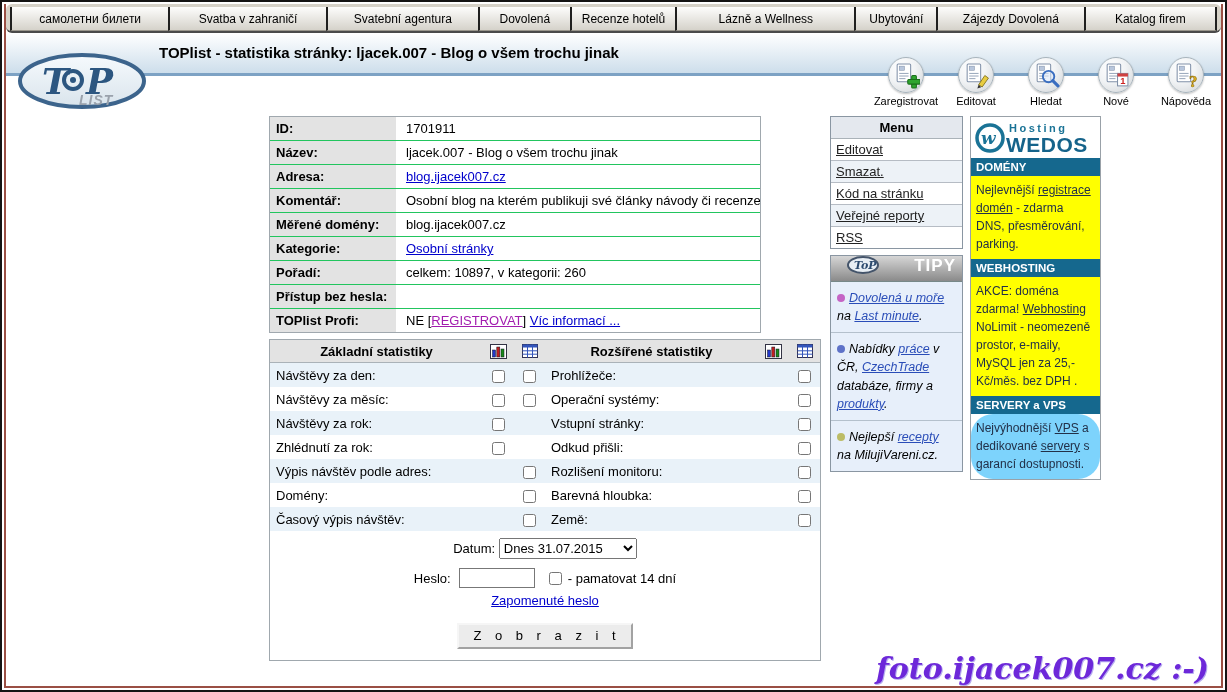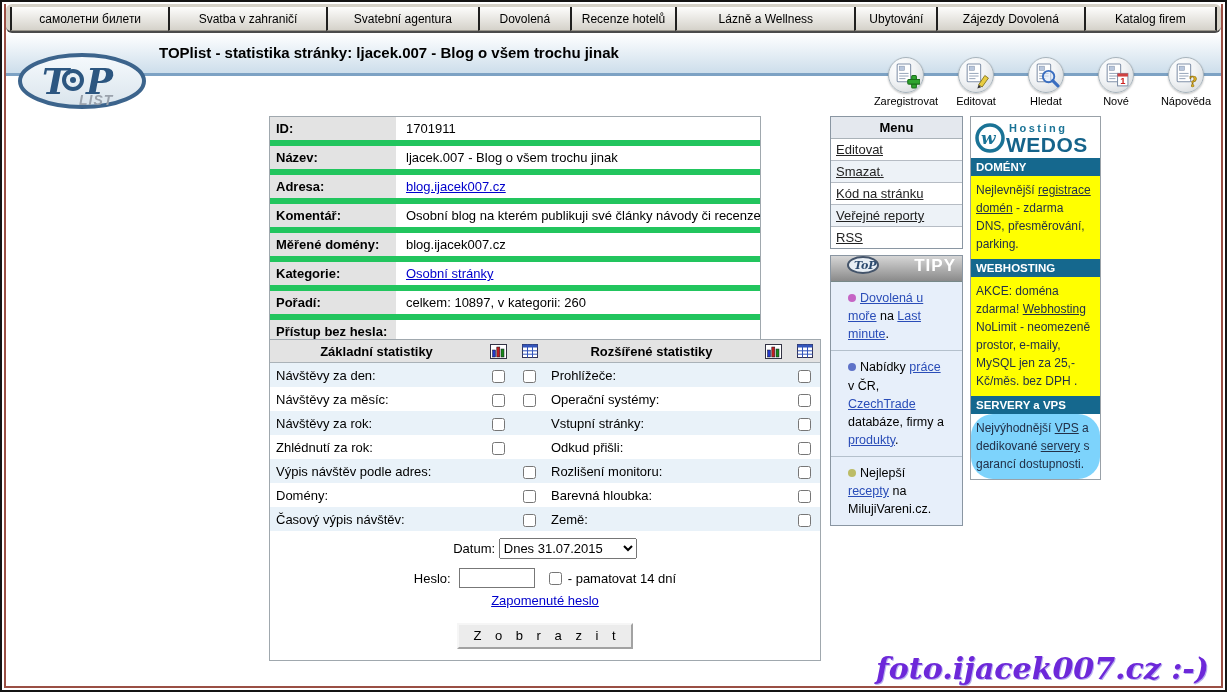--- a/index.html
+++ b/index.html
@@ -41,29 +41,29 @@
   .tool{ width:70px; text-align:center; cursor:pointer; }
   .tool-circle{
     width:36px; height:36px; border-radius:50%; margin:0 auto;
     background:radial-gradient(circle at 35% 30%, #ffffff 0%, #f1f3f5 45%, #cfd3d6 100%);
     border:1px solid #a8b4bc; box-shadow:0 1px 2px rgba(0,0,0,.25);
     display:flex; align-items:center; justify-content:center;
   }
   .tool-label{ font-size:11px; margin-top:2px; color:#000; }
   
   .info-table{ position:absolute; left:267px; top:114px; width:492px; border:1px solid #a0a8ae; background:#fff; }
-  .info-row{ display:flex; border-bottom:6px solid #22c55e; }
+  .info-row{ display:flex; border-bottom:1px solid #22c55e; }
   .info-row:last-child{ border-bottom:none; }
   .info-label{
     width:128px; background:#e3e3e3; font-weight:bold; font-size:13px;
     padding:4px 4px 3px 6px; border-right:2px solid #fff; line-height:16px;
   }
   .info-value{ flex:1; font-size:13px; padding:4px 4px 3px 8px; line-height:16px; white-space:nowrap; overflow:hidden; }
   a.link-blue{ color:#0000cc; text-decoration:underline; cursor:pointer; }
-  a.link-red{ color:#0f172a; text-decoration:underline; cursor:pointer; }
+  a.link-red{ color:#a21caf; text-decoration:underline; cursor:pointer; }
   
   .stats-box{ position:absolute; left:267px; top:337px; width:552px; border:1px solid #a0a8ae; background:#fff; }
   .stats-header{ display:flex; align-items:center; height:23px; background:#e3e3e3; border-bottom:1px solid #aab2b8; font-size:13px; font-weight:bold; }
   .c-lab{ width:213px; text-align:center; }
   .c-ico{ width:31px; text-align:center; line-height:0; }
   .stats-row{ display:flex; align-items:center; height:24px; font-size:13px; }
   .stats-row.alt{ background:#e9f2f9; }
   .s-label{ width:213px; padding-left:6px; white-space:nowrap; overflow:hidden; }
   .s-cb{ width:31px; text-align:center; }
   .s-cb input{ width:13px; height:13px; margin:0; vertical-align:middle; cursor:pointer; }
@@ -84,21 +84,21 @@
   .menu-box{ position:absolute; left:828px; top:114px; width:133px; border:1px solid #8a96a2; background:#fff; font-size:13px; }
   .menu-title{ text-align:center; font-weight:bold; background:#e4e8ee; border-bottom:1px solid #aab2b8; padding:3px 0; }
   .menu-item{ padding:3px 5px; border-bottom:1px solid #b6bcc4; cursor:pointer; }
   .menu-item:last-child{ border-bottom:none; }
   .menu-item.alt{ background:#edf2f7; }
   .menu-item a{ color:#222; text-decoration:underline; }
   
   .tips-box{ position:absolute; left:828px; top:253px; width:133px; border:1px solid #8a96a2; background:#e7effa; }
   .tips-header{ height:26px; background:linear-gradient(#d6d6d6,#8a8a8a); border-bottom:1px solid #788; display:flex; align-items:flex-start; padding:0 6px 0 16px; }
   .tips-title{ flex:1; text-align:right; color:#fff; font-weight:bold; font-size:17px; letter-spacing:1px; }
-  .tip-item{ padding:7px 17px; font-size:12.5px; line-height:1.45; }
+  .tip-item{ padding:7px 6px; font-size:12.5px; line-height:1.45;font-style:italic; }
   .tip-item + .tip-item{ border-top:1px solid #b4c0cc; }
   .bullet{ display:inline-block; width:8px; height:8px; border-radius:50%; margin-right:4px; }
   a.tip-link{ color:#2a4db8; text-decoration:underline; cursor:pointer; }
   
   .ad-box{ position:absolute; left:968px; top:114px; width:131px; border:1px solid #99a1a8; background:#fff; }
   .ad-logo{ padding:3px 2px 2px 2px; line-height:0; }
   .ad-head{ background:#15688e; color:#fff; font-weight:bold; font-size:11.5px; padding:3px 5px; }
   .ad-body{ background:#ffff00; color:#223048; font-size:12px; line-height:1.5; padding:5px 5px 6px 5px; }
   .ad-body a{ color:#223048; text-decoration:underline; cursor:pointer; }
   

